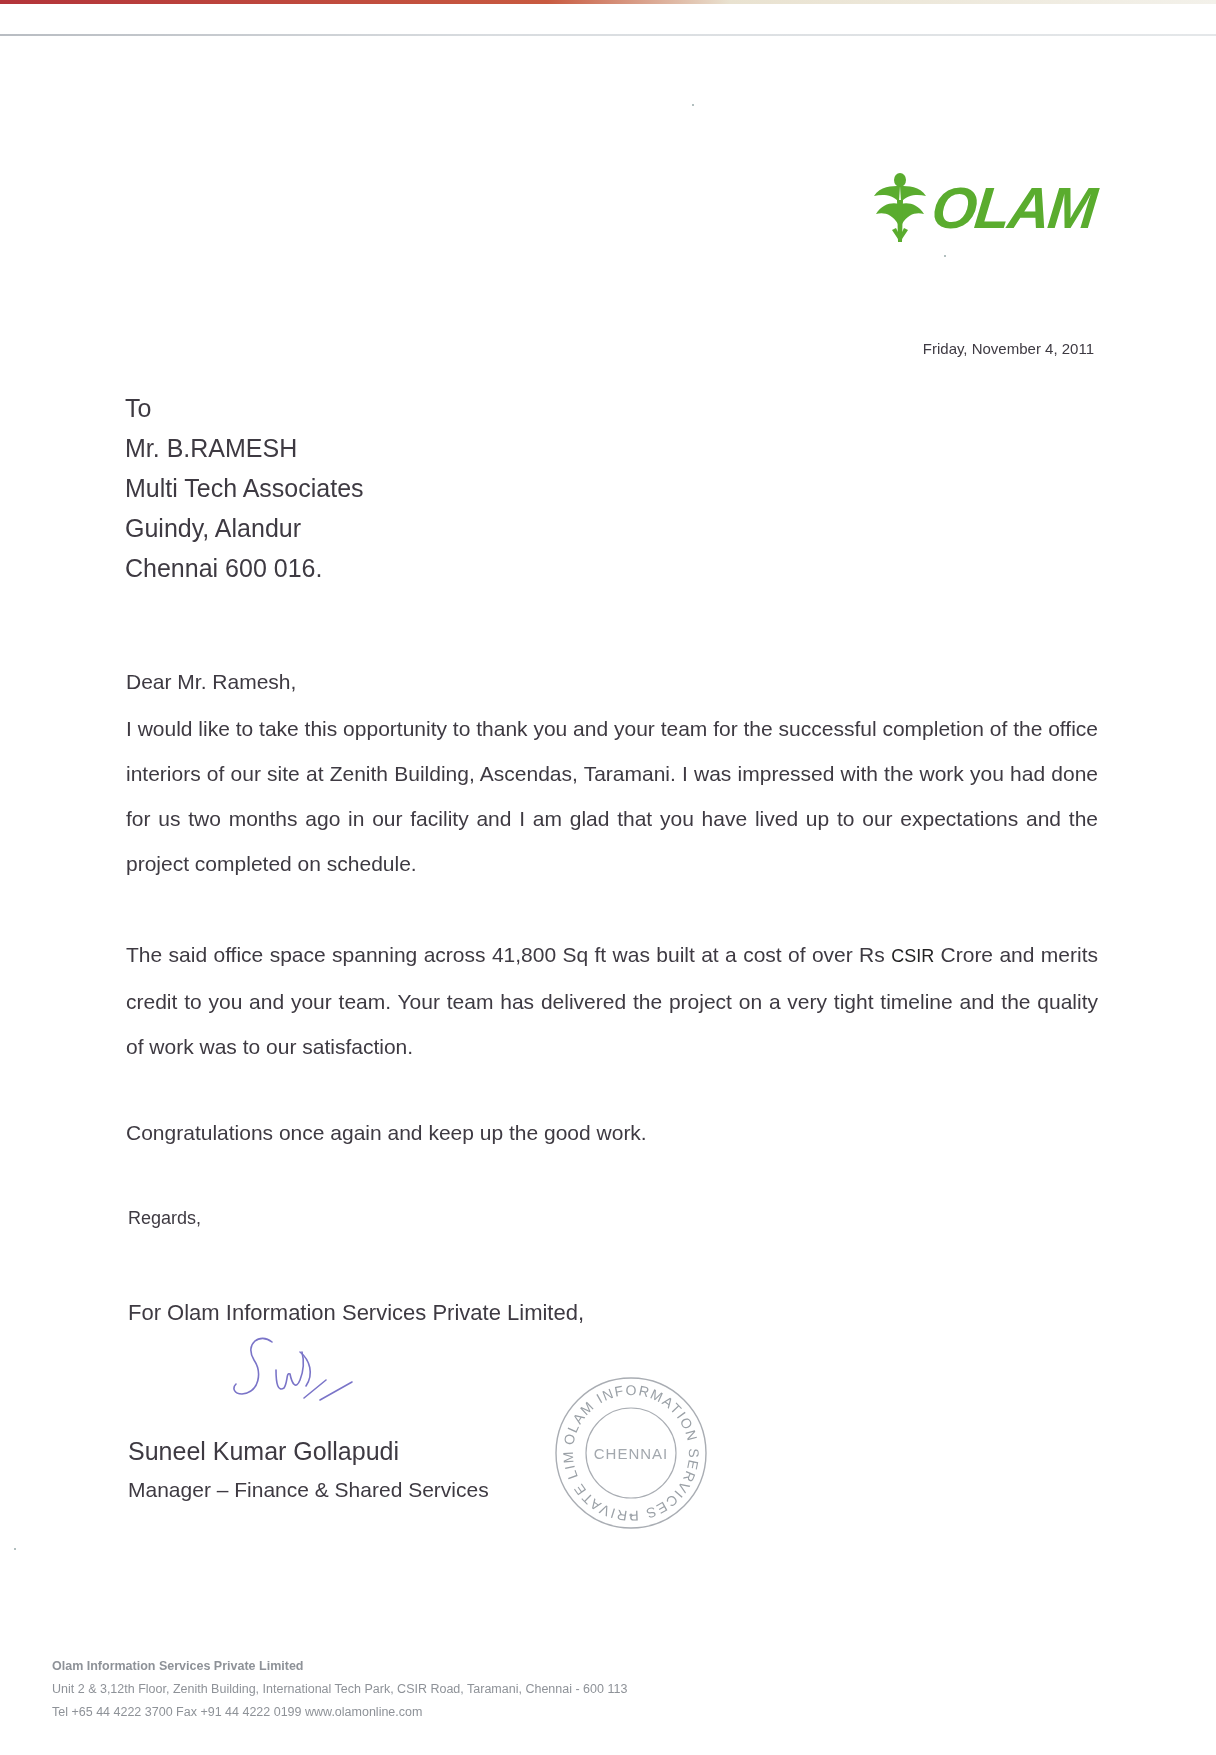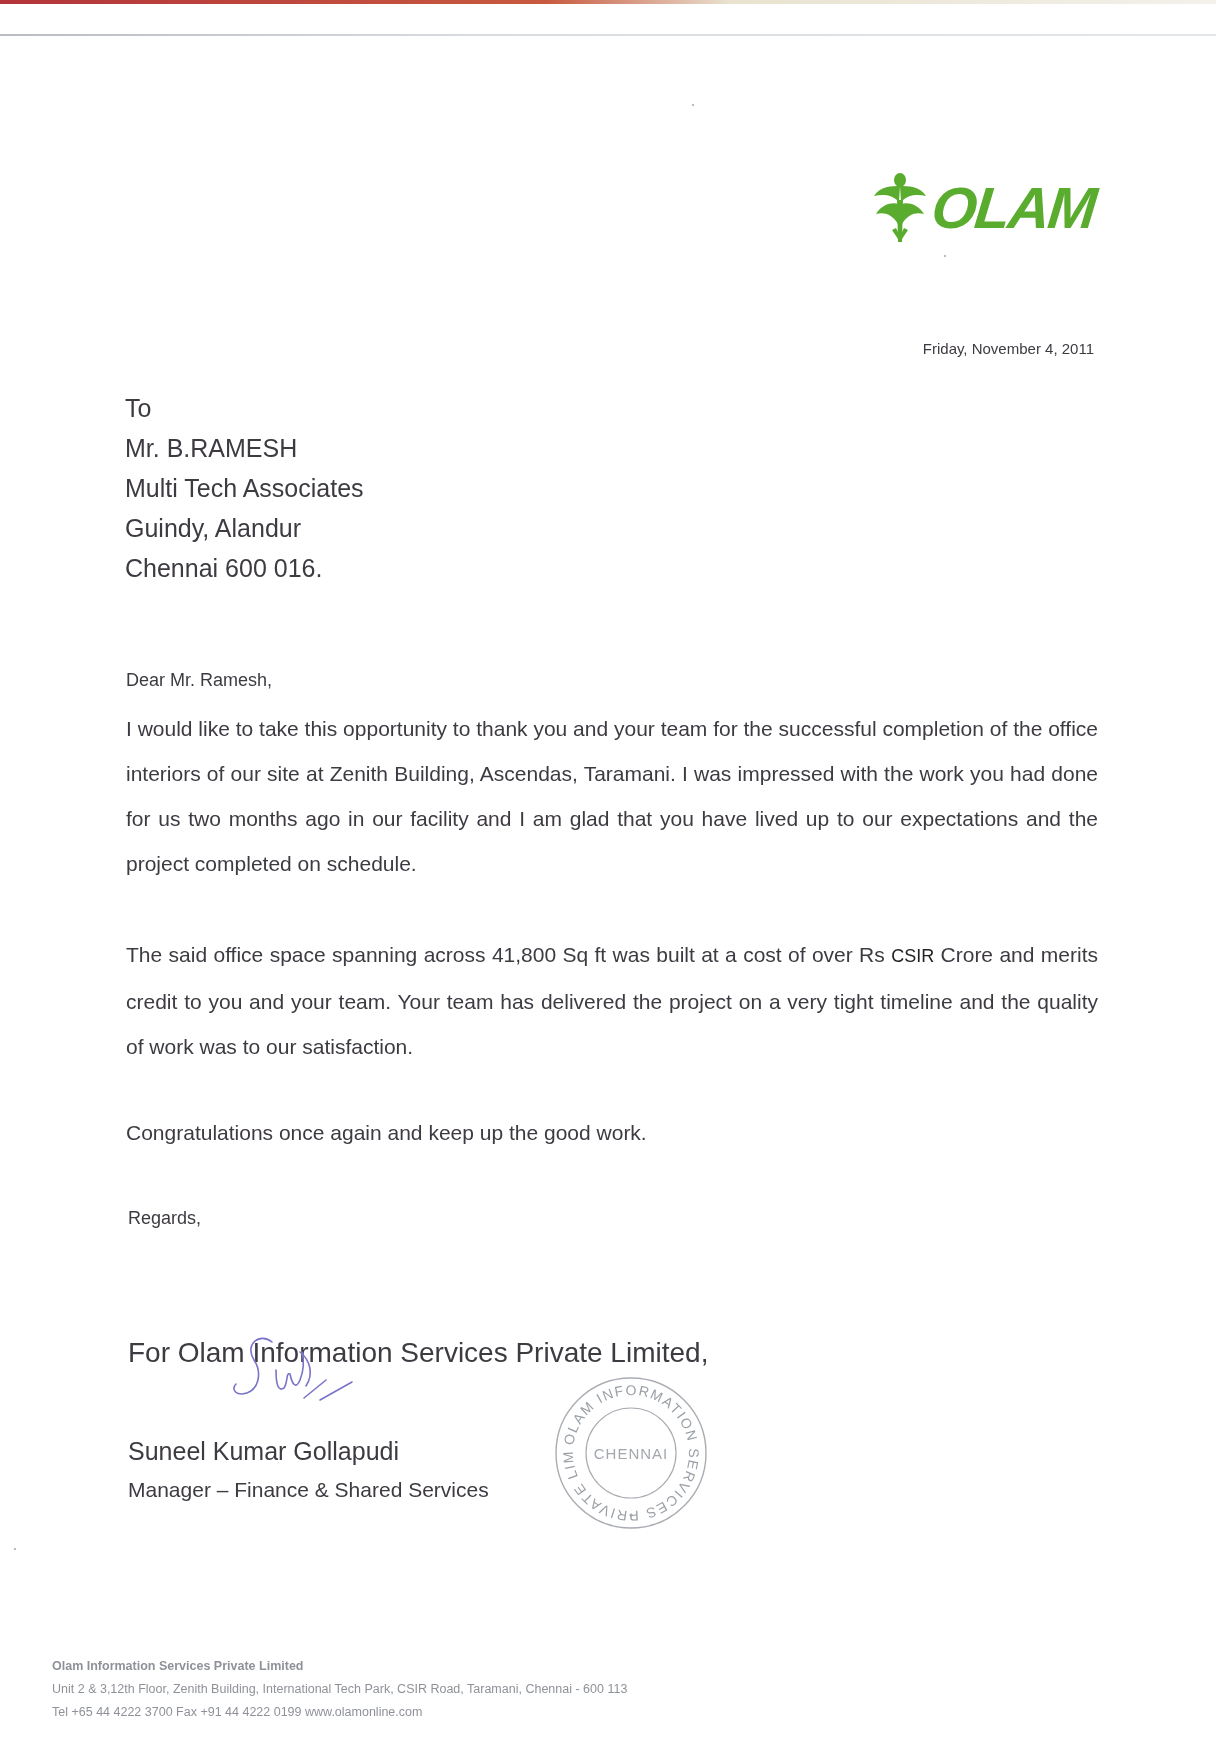--- a/index.html
+++ b/index.html
@@ -35,32 +35,32 @@
     }
     .date {
       position: absolute; right: 122px; top: 340px;
       font-size: 15px;
     }
     .address {
       position: absolute; left: 125px; top: 388px;
       font-size: 25px; line-height: 40px;
     }
     .address div { white-space: nowrap; }
-    .salutation { position: absolute; left: 126px; top: 670px; font-size: 18px; }
+    .salutation { position: absolute; left: 126px; top: 670px; font-size: 21px; }
     .para {
       position: absolute; left: 126px; width: 972px;
       font-size: 21px; line-height: 45px;
       text-align: justify;
     }
     .para1 { top: 706px; }
     .para2 { top: 932px; }
     .para3 { top: 1110px; }
     .redacted { font-family: "Liberation Sans Narrow", "Liberation Sans", sans-serif; font-size: 18px; color: #222; }
     .closing { position: absolute; left: 128px; top: 1208px; font-size: 18px; }
-    .for-company { position: absolute; left: 128px; top: 1300px; font-size: 28px; margin-top: 37px; }
+    .for-company { position: absolute; left: 128px; top: 1300px; font-size: 22px; }
     .signature { position: absolute; left: 230px; top: 1330px; width: 140px; height: 80px; }
     .signer-name { position: absolute; left: 128px; top: 1437px; font-size: 25px; text-align: right; }
     .signer-title { position: absolute; left: 128px; top: 1478px; font-size: 21px; }
     .seal { position: absolute; left: 553px; top: 1375px; width: 156px; height: 156px; }
     .footer {
       position: absolute; left: 52px; top: 1655px;
       font-family: "Liberation Sans", sans-serif;
       color: #8e9298; font-size: 12.5px; line-height: 23px;
     }
     .footer .company { font-weight: bold; }

